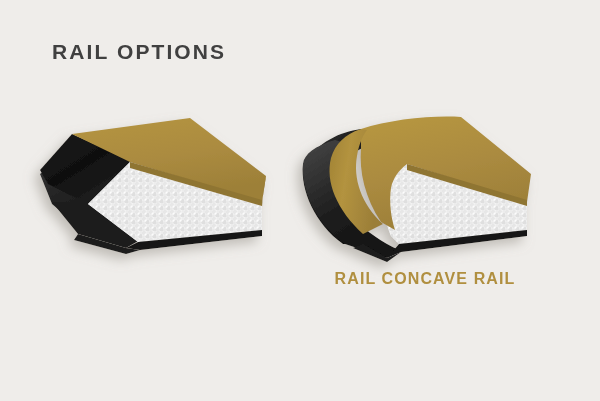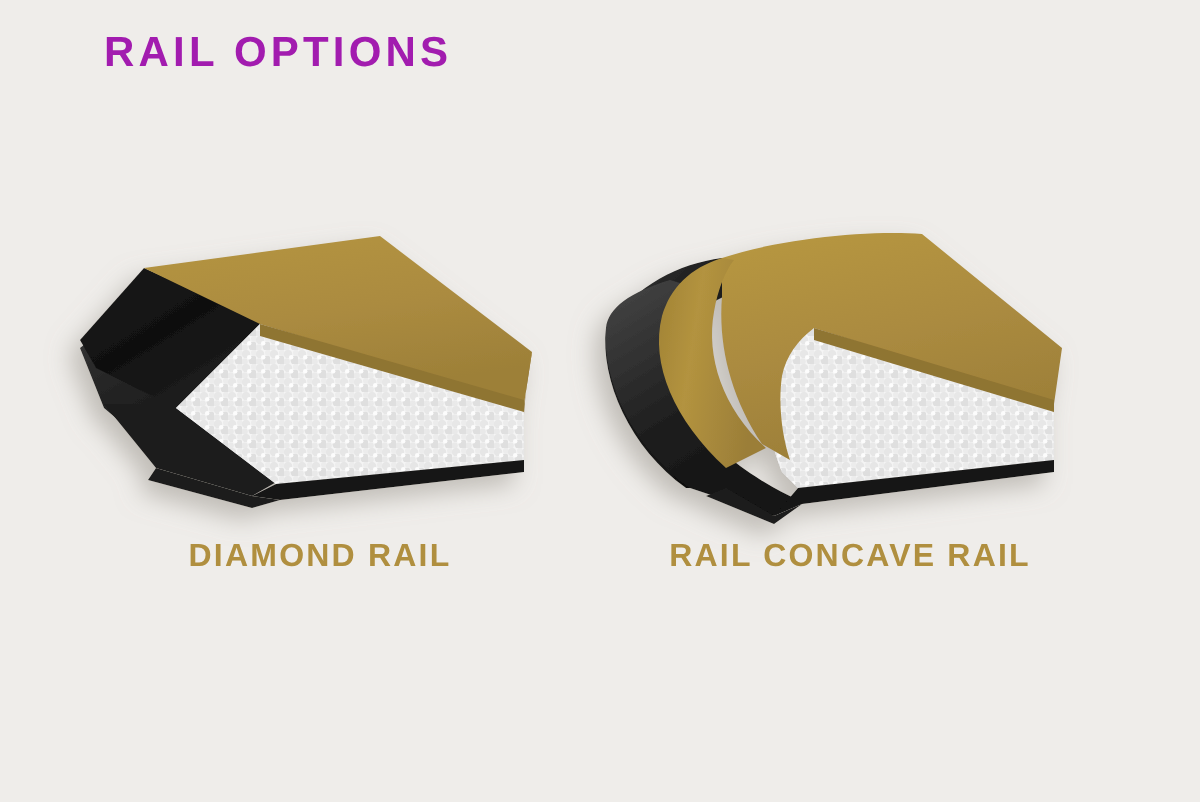--- a/index.html
+++ b/index.html
@@ -17,25 +17,25 @@
   }
   .page {
     position: relative;
     width: 600px;
     height: 401px;
     background: #efedea;
   }
   .page-title {
     position: absolute;
     left: 52px;
-    top: 15px;
+    top: 40px;
     font-size: 21px;
     font-weight: bold;
     letter-spacing: 2.1px;
-    color: #a21caf;
+    color: #404040;
     white-space: nowrap;
   }
   .options-row {
     position: absolute;
     left: 0;
     top: 112px;
     width: 600px;
     height: 200px;
   }
   .option {
@@ -137,21 +137,20 @@
 
             <path d="M 236 64 L 232 90 L 232 95 L 234 70 Z" fill="url(#goldEdgeA)"></path>
 
             <path d="M 100 50 L 232 88 L 232 94 L 100 56 Z" fill="#8f7433"></path>
 
             <path d="M 108 130 L 232 118 L 232 124 L 110 138 L 96 136 Z" fill="#121212"></path>
             <path d="M 48 122 L 96 136 L 110 138 L 96 142 L 44 128 Z" fill="#1d1d1d"></path>
           </g>
         </svg>
       </div>
-      <div class="option-label">DIAMOND RAIL</div>
     </div>
 
     <div class="option option-b">
       <div class="option-figure">
         <svg viewBox="0 0 260 150" xmlns="http://www.w3.org/2000/svg">
           <defs>
             <linearGradient id="goldTopB" x1="0.1" y1="0" x2="0.45" y2="1">
               <stop offset="0%" stop-color="#b7973f"></stop>
               <stop offset="50%" stop-color="#ab8b40"></stop>
               <stop offset="100%" stop-color="#9b7e37"></stop>

